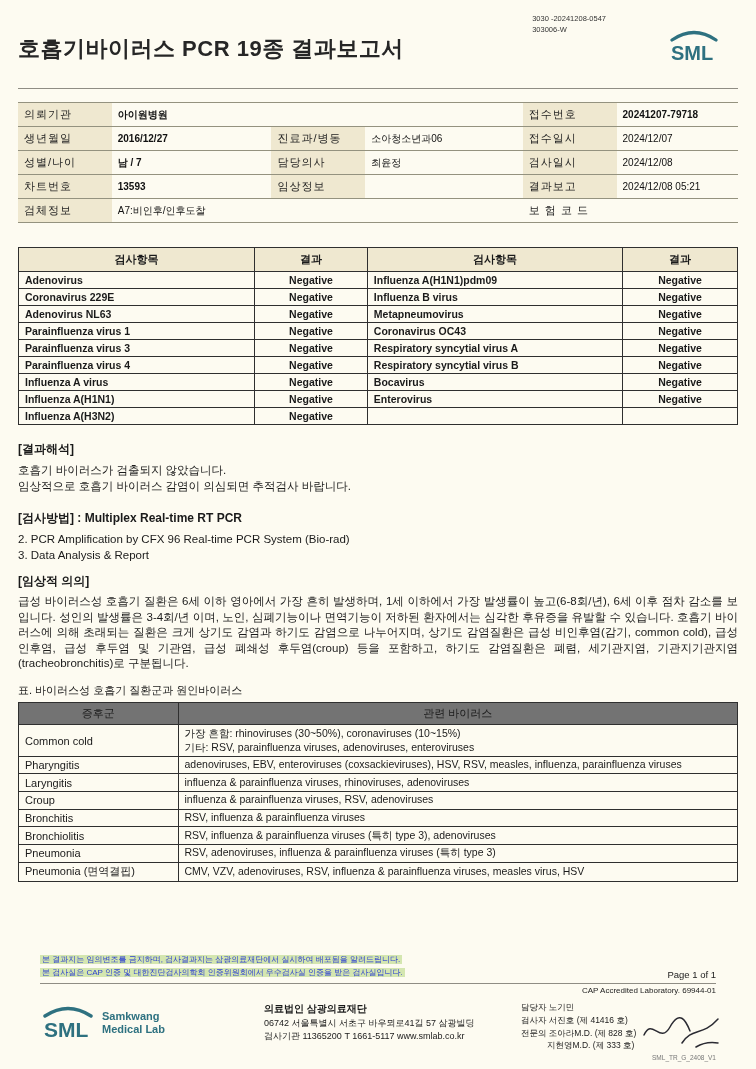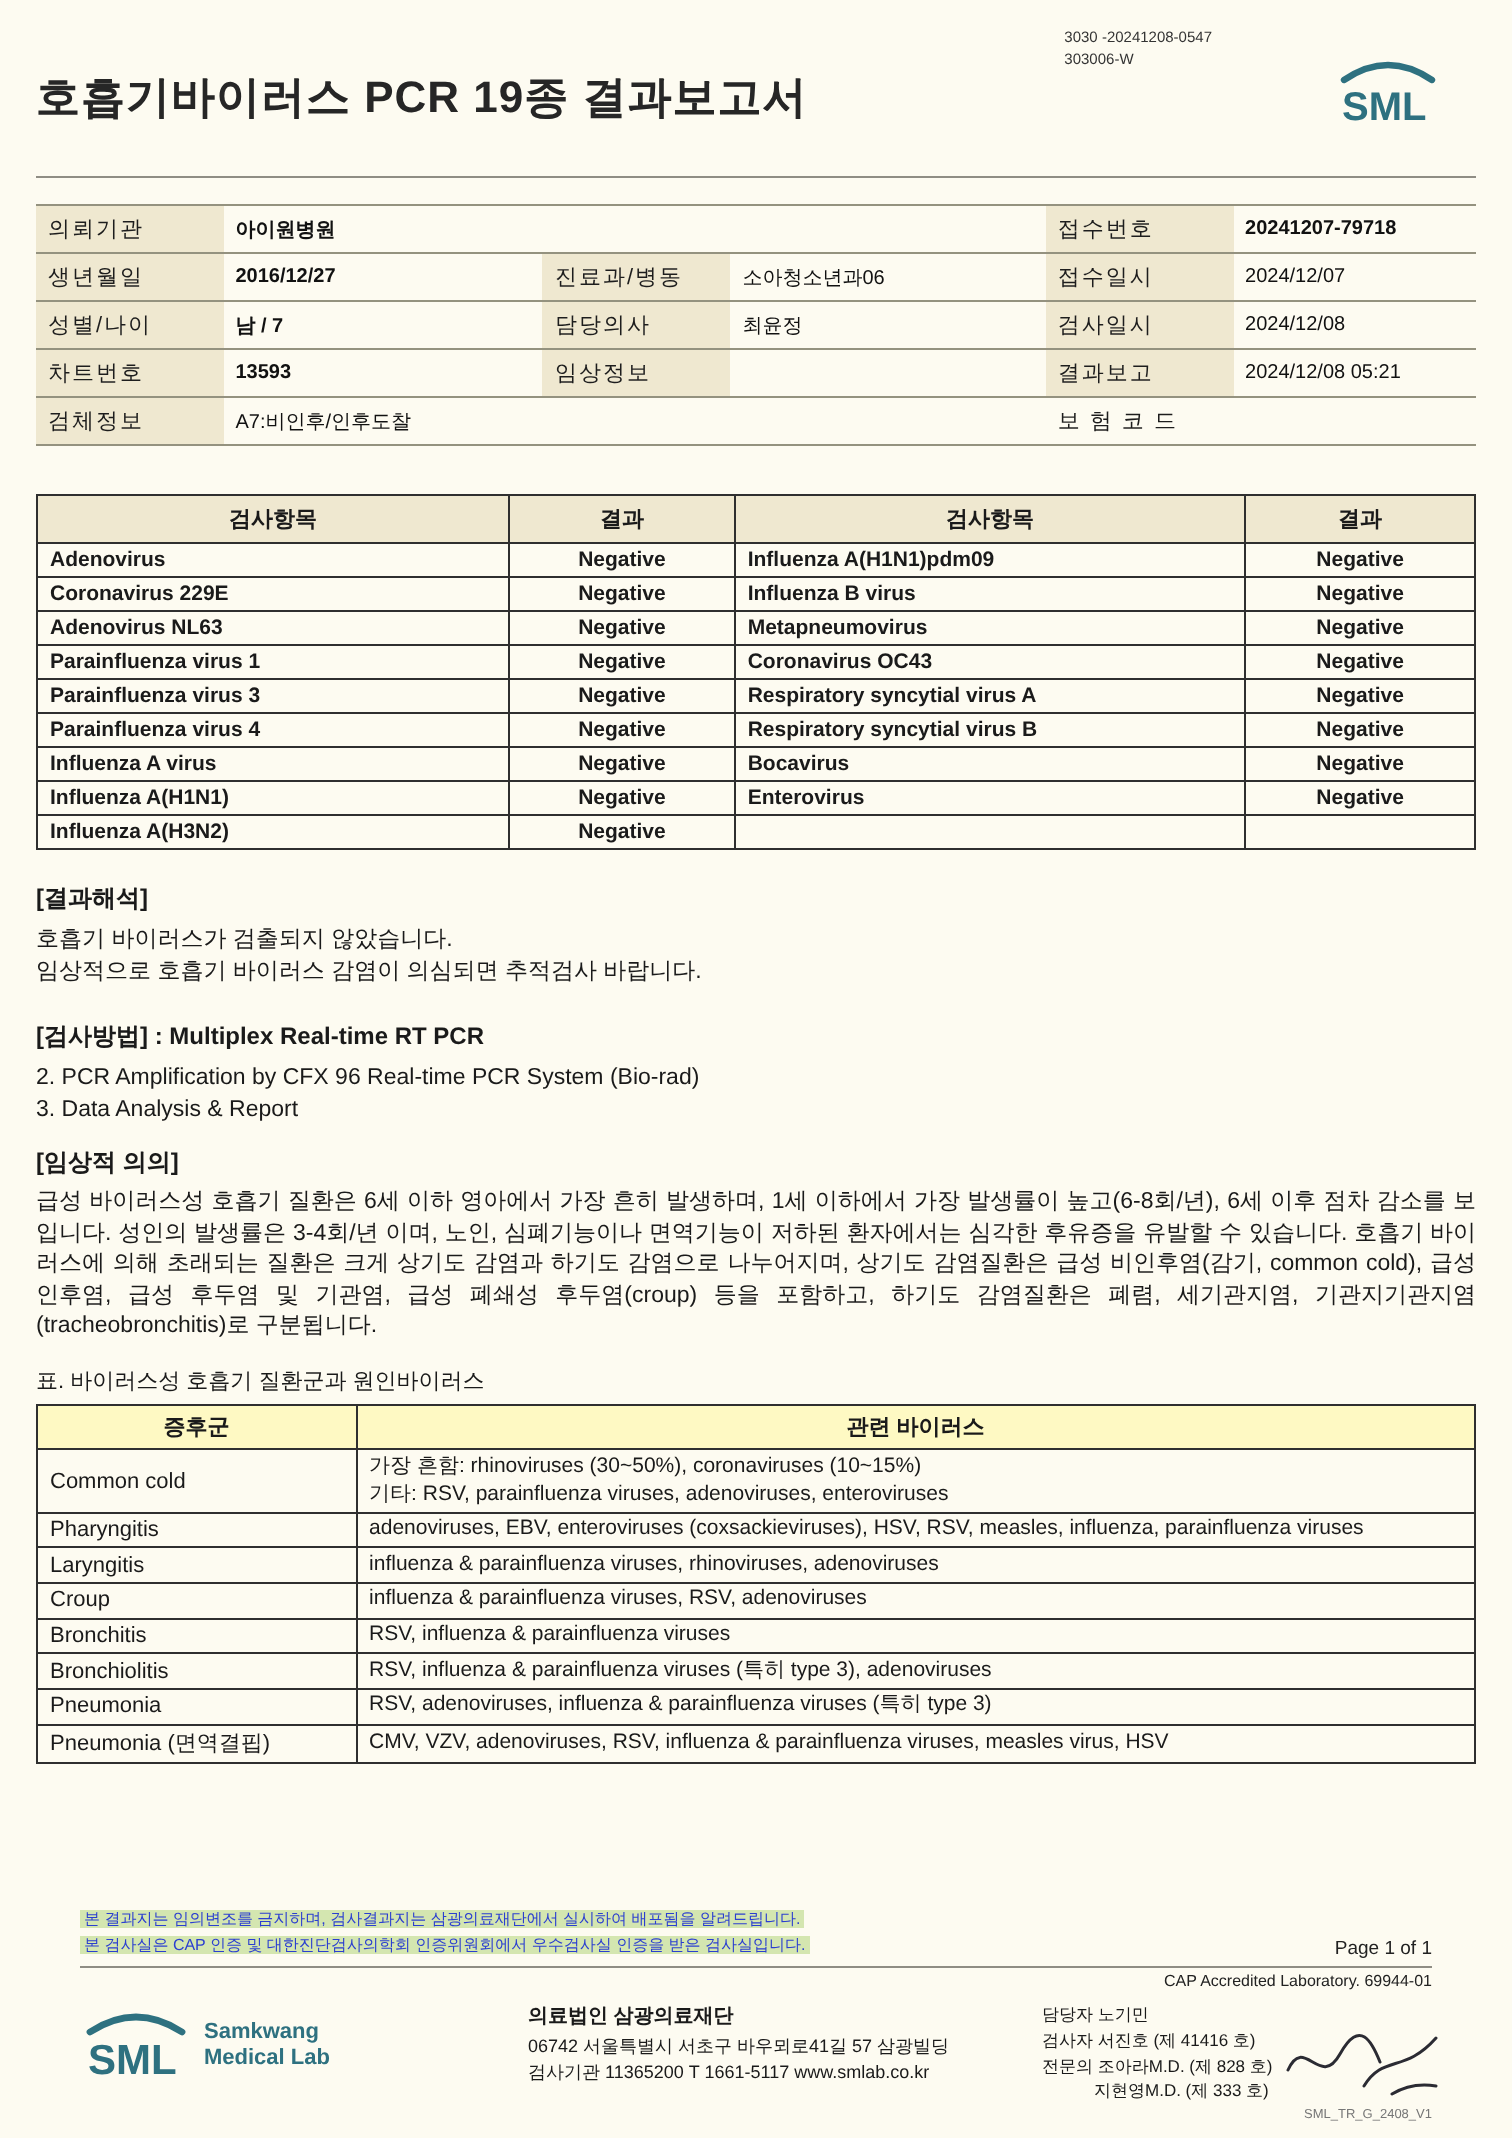--- a/index.html
+++ b/index.html
@@ -26,21 +26,21 @@
 
   .section { margin-top:16px; }
   .section.first { }
   .section-title { font-weight:bold; font-size:12px; margin-bottom:4px; }
   .section-line { font-size:11.5px; line-height:1.4; }
   .clinical-text { font-size:11.5px; line-height:1.34; text-align:justify; }
 
   .table-caption { margin-top:12px; font-size:11px; }
   .syndrome-table { width:100%; border-collapse:collapse; margin-top:4px; font-size:10.5px; }
   .syndrome-table th, .syndrome-table td { border:1px solid #2f2f2f; padding:1.5px 6px; vertical-align:middle; }
-  .syndrome-table th { background:#fef9c3; font-weight:bold; font-size:11px; text-align:center; padding:3px 0; }
+  .syndrome-table th { background:#737373; font-weight:normal; font-size:11px; text-align:center; padding:3px 0; }
   .syndrome-table td.syn { font-size:11px; height:15px; }
   .syndrome-table td.vir div { line-height:1.3; }
 
   .footer { position:absolute; left:40px; right:40px; bottom:8px; }
   .footer-top { display:flex; justify-content:space-between; align-items:flex-end; }
   .notices { font-size:8px; line-height:1.6; }
   .notices .hl { background:#d4e6b0; color:#2b3fd0; padding:0 2px; }
   .page-num { text-align:right; font-size:9.5px; color:#222; }
   .footer-rule { border-top:1px solid #8f8d84; margin-top:3px; }
   .cap-line { text-align:right; font-size:8px; color:#222; margin-top:2px; }

